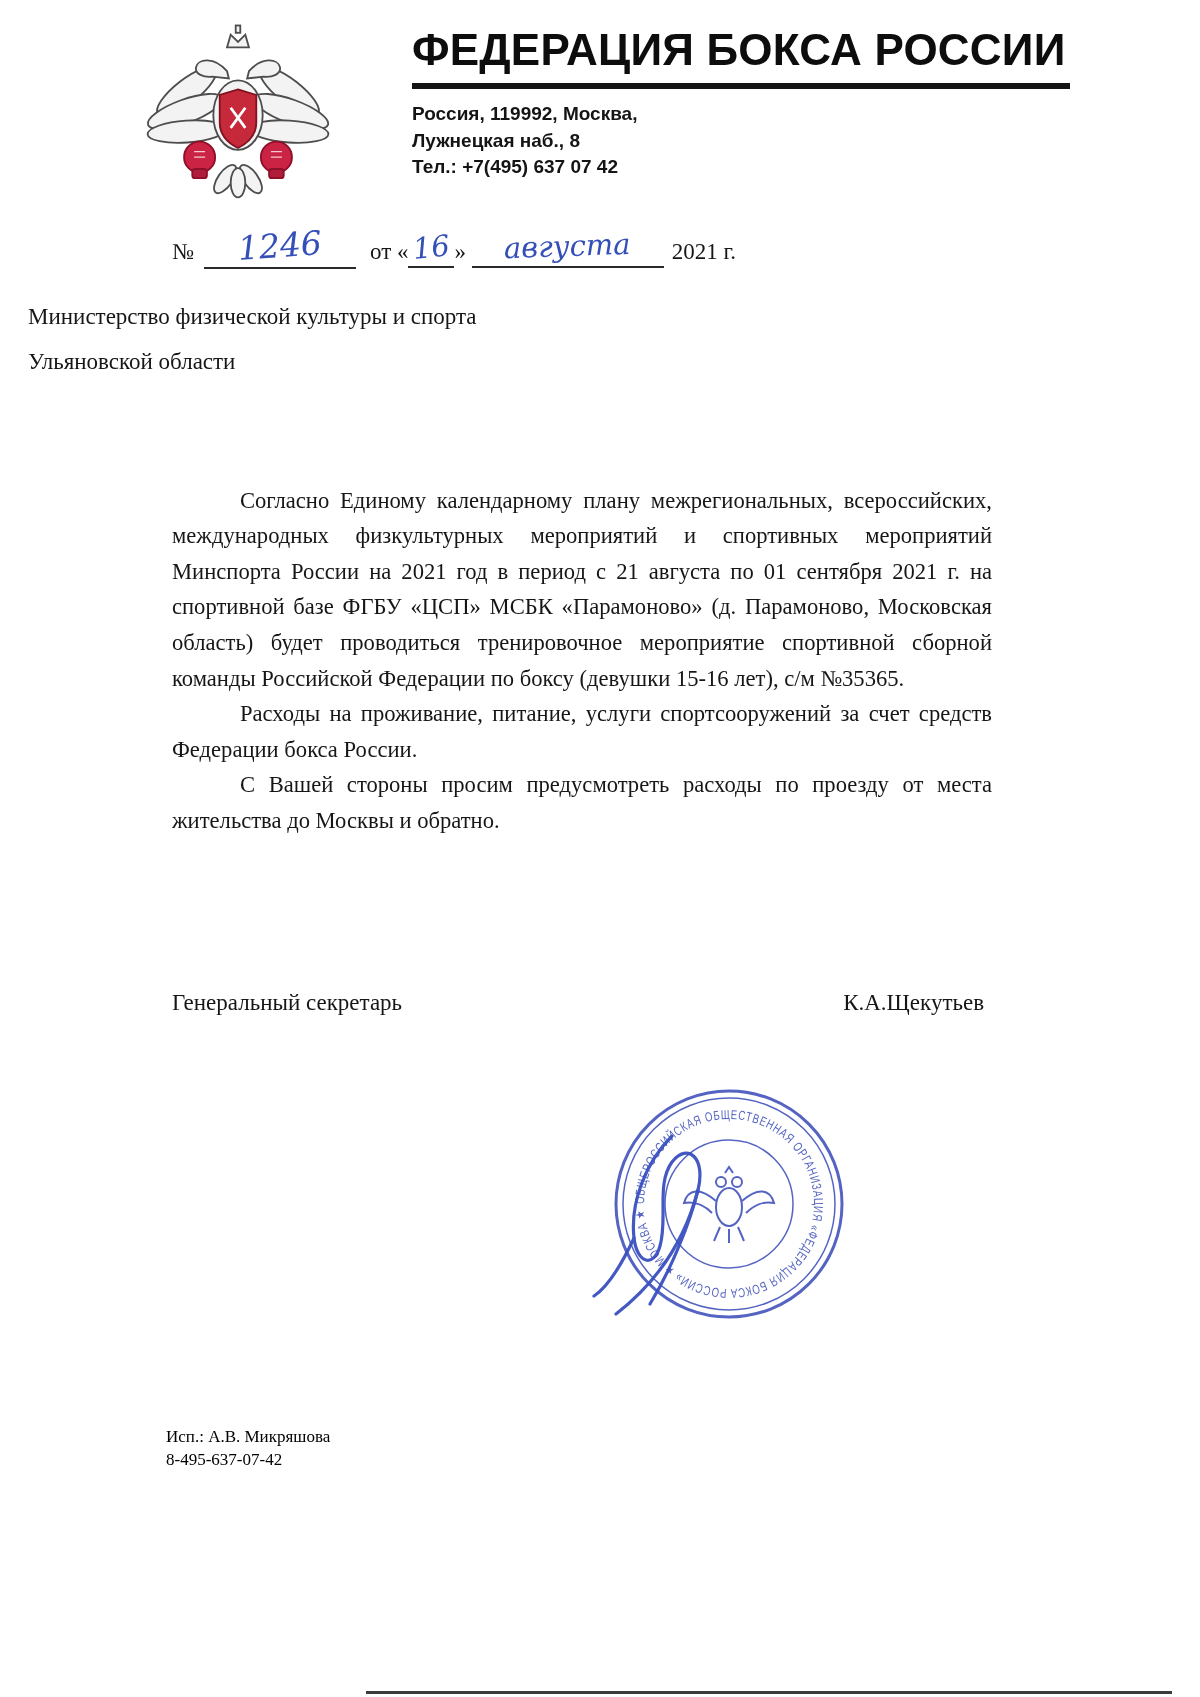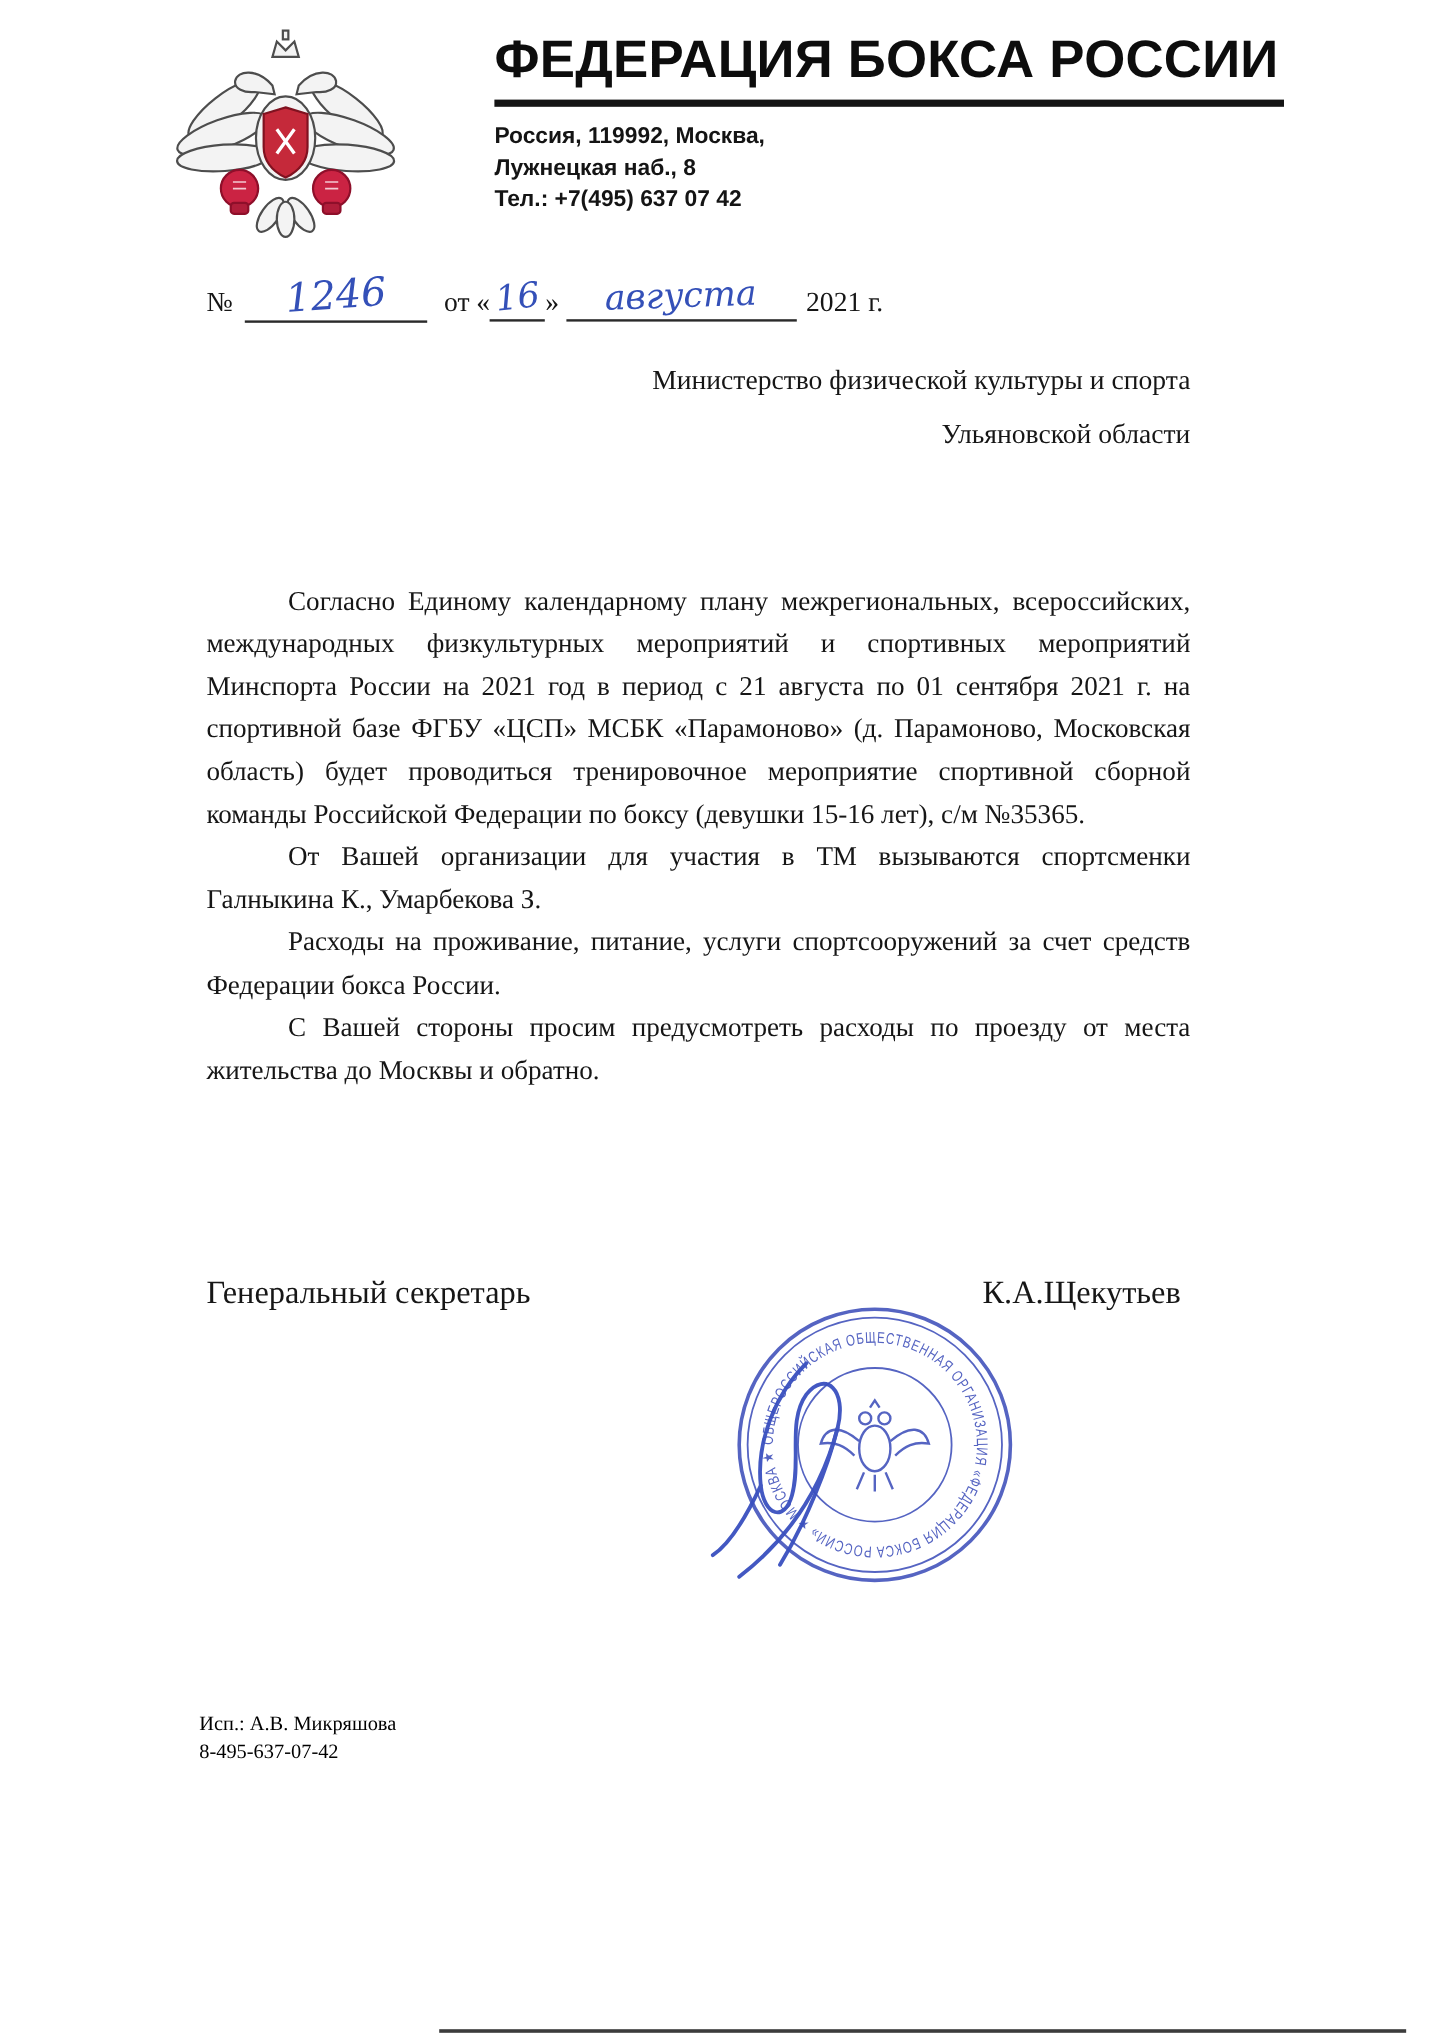--- a/index.html
+++ b/index.html
@@ -35,28 +35,28 @@
   .slot-month { width:192px; margin-right:8px; }
   .hand {
     font-family:"DejaVu Serif", serif; font-style:italic;
     color:#3450b8; display:inline-block;
   }
   .hand-number { font-size:33px; transform:rotate(-4deg) translateY(-2px); }
   .hand-day { font-size:29px; transform:rotate(-6deg) translateY(-2px); }
   .hand-month { font-size:29px; transform:rotate(-2deg) translateY(-3px); }
 
   
-  .addressee { margin:26px 180px 0 0; text-align:right; font-size:23px; line-height:1.95; }
+  .addressee { margin:26px 180px 0 0; text-align:left; font-size:23px; line-height:1.95; }
 
   
   .body-text { margin:98px 180px 0 144px; font-size:22.6px; line-height:1.575; text-align:justify; }
   .body-text p { text-indent:68px; }
 
   
-  .sig-row { display:flex; justify-content:space-between; margin:152px 188px 0 144px; font-size:27px; }
+  .sig-row { display:flex; justify-content:space-between; margin:152px 188px 0 144px; font-size:23px; }
 
   
   .stamp { position:absolute; left:580px; top:1083px; width:242px; height:242px; opacity:0.92; }
   .stamp svg { width:100%; height:100%; display:block; }
   .ink { position:absolute; left:548px; top:1118px; width:185px; height:205px; }
   .ink svg { width:100%; height:100%; display:block; }
 
   
   .executor { position:absolute; left:138px; top:1426px; font-size:17px; line-height:1.35; color:#000000; }
 
@@ -116,21 +116,20 @@
     <span>№</span><span class="slot slot-number"><span class="hand hand-number">1246</span></span><span>от «</span><span class="slot slot-day"><span class="hand hand-day">16</span></span><span>»</span>&nbsp;<span class="slot slot-month"><span class="hand hand-month">августа</span></span><span>2021 г.</span>
   </div>
 
   <div class="addressee">
     <div>Министерство физической культуры и спорта</div>
     <div>Ульяновской области</div>
   </div>
 
   <main class="body-text">
     <p>Согласно Единому календарному плану межрегиональных, всероссийских, международных физкультурных мероприятий и спортивных мероприятий Минспорта России на 2021 год в период с 21 августа по 01 сентября 2021 г. на спортивной базе ФГБУ «ЦСП» МСБК «Парамоново» (д. Парамоново, Московская область) будет проводиться тренировочное мероприятие спортивной сборной команды Российской Федерации по боксу (девушки 15-16 лет), с/м №35365.</p>
-    <p>От Вашей организации для участия в ТМ вызываются спортсменки Галныкина К., Умарбекова З.</p>
     <p>Расходы на проживание, питание, услуги спортсооружений за счет средств Федерации бокса России.</p>
     <p>С Вашей стороны просим предусмотреть расходы по проезду от места жительства до Москвы и обратно.</p>
   </main>
 
   <div class="sig-row">
     <span>Генеральный секретарь</span>
     <span>К.А.Щекутьев</span>
   </div>
 
   <div class="stamp">

